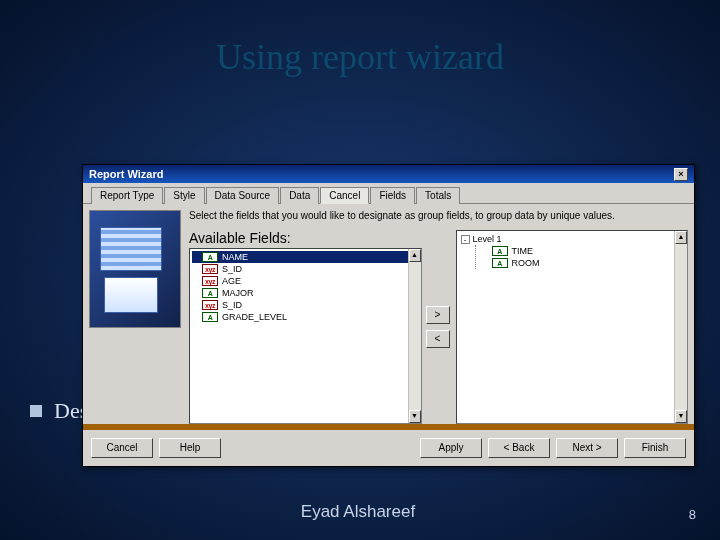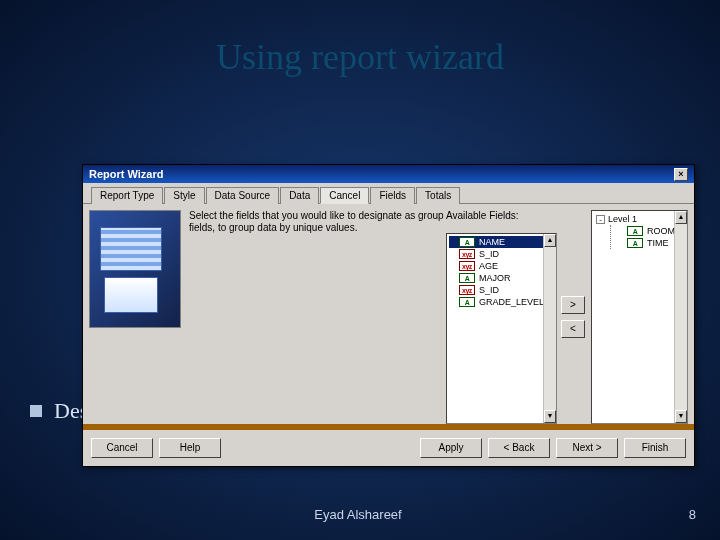--- a/index.html
+++ b/index.html
@@ -29,21 +29,21 @@
   }
   .bullet-sq {
     width: 12px; height: 12px;
     background: #b0c4de;
   }
   .footer-name {
     position: absolute;
     bottom: 18px;
     left: 0; right: 4px;
     text-align: center;
-    font-size: 13px;
+    font-size: 17px;
     color: #c8d4e8;
     font-family: Arial, sans-serif;
   }
   .footer-num {
     position: absolute;
     bottom: 18px;
     right: 24px;
     font-size: 13px;
     color: #c8d4e8;
     font-family: Arial, sans-serif;
@@ -125,25 +125,25 @@
     background: repeating-linear-gradient(0deg,#cfe3ff 0 4px,#7aa6e8 4px 8px);
     border:1px solid #3a5fa8;
   }
   .wiz-img::after {
     content:"";
     position:absolute; left:14px; top:66px;
     width:52px; height:34px;
     background: linear-gradient(#fff,#cfe3ff);
     border:1px solid #3a5fa8;
   }
-  .wiz-main { flex: 1; display:flex; flex-direction:row; }
+  .wiz-main { flex: 1; display:flex; flex-direction:column; }
   .wiz-instr { font-size: 10px; color:#000; margin-bottom: 8px; line-height: 1.2; }
   .lists-row { display:flex; gap:4px; flex:1; }
   .list-col { display:flex; flex-direction:column; flex:1; }
-  .list-label { font-size:10px; margin-bottom:12px; }
+  .list-label { font-size:14px; margin-bottom:2px; }
   .listbox {
     background:#fff;
     border: 1px solid #808080;
     border-top-color:#404040; border-left-color:#404040;
     flex:1;
     overflow:hidden;
     padding: 2px;
     position:relative;
   }
   .list-item {
@@ -289,25 +289,25 @@
 
         <div class="list-col">
           <div class="listbox">
             <div class="tree-root">
               <span class="tree-box">-</span>
               <span>Level 1</span>
             </div>
             <div class="tree-children">
               <div class="list-item">
                 <span class="fld-ico a">A</span>
-                <span>ROOM</span>
+                <span>TIME</span>
               </div>
               <div class="list-item">
                 <span class="fld-ico a">A</span>
-                <span>TIME</span>
+                <span>ROOM</span>
               </div>
             </div>
             <div class="scroll">
               <div class="sbtn">▲</div>
               <div class="sbtn">▼</div>
             </div>
           </div>
         </div>
       </div>
     </div>

